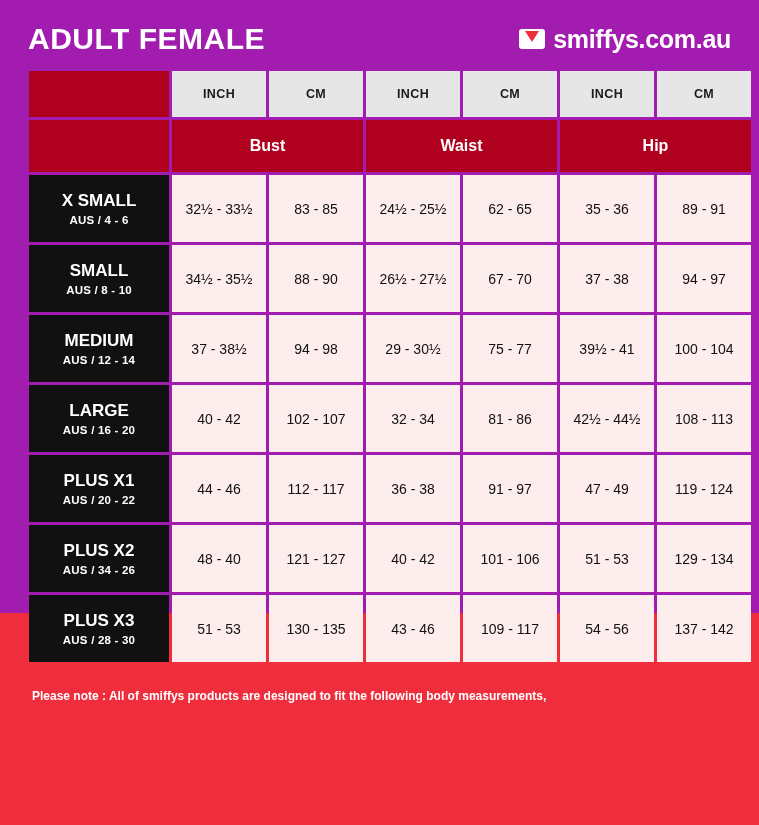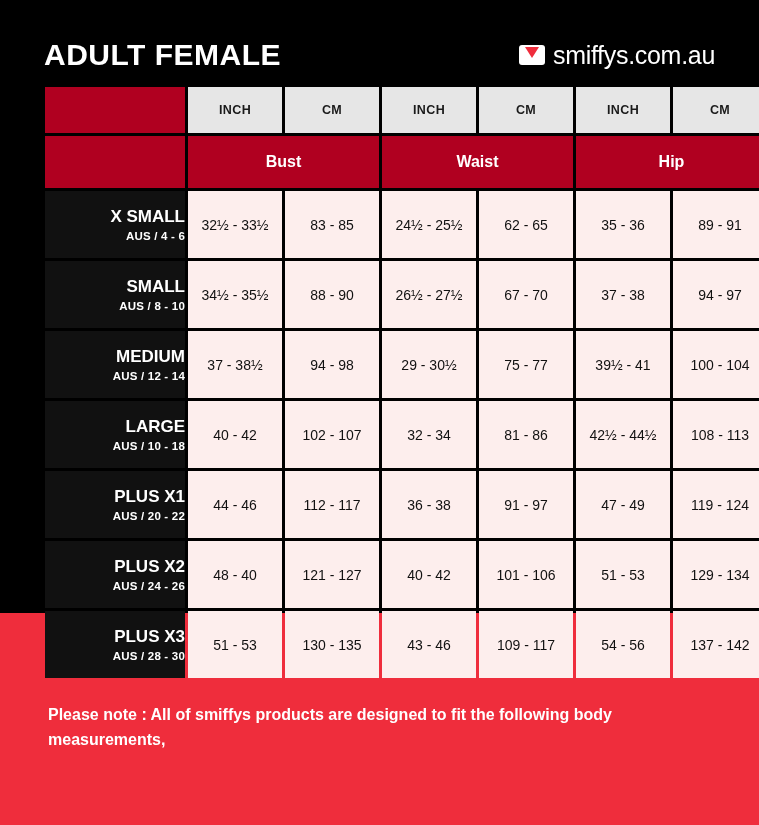--- a/index.html
+++ b/index.html
@@ -10,23 +10,23 @@
     width: 759px;
     height: 825px;
     background: #ef2d3c;
     font-family: "Liberation Sans", sans-serif;
     -webkit-font-smoothing: antialiased;
   }
   .page {
     position: relative;
     width: 759px;
     height: 613px;
-    background: #000000;
+    background: #a21caf;
     box-sizing: border-box;
-    padding: 16px;
+    padding: 0;
   }
 
   
   .header {
     display: flex;
     align-items: center;
     justify-content: space-between;
     padding: 24px 28px 14px 28px;
   }
   .title {
@@ -56,21 +56,21 @@
     transform: translateX(-50%);
     width: 0;
     height: 0;
     border-left: 7px solid transparent;
     border-right: 7px solid transparent;
     border-top: 11px solid #ef2d3c;
   }
   .brand-text {
     color: #ffffff;
     font-size: 25px;
-    font-weight: normal;
+    font-weight: bold;
     letter-spacing: -0.3px;
   }
 
   
   .table-wrap {
     padding: 0 26px;
   }
   table.size-chart {
     border-collapse: separate;
     border-spacing: 3px;
@@ -102,21 +102,21 @@
     height: 46px;
     vertical-align: middle;
     letter-spacing: 0.4px;
   }
   .size-cell {
     background: #111111;
     color: #ffffff;
     height: 67px;
     vertical-align: middle;
     padding-left: 14px;
-    text-align: right;
+    text-align: center;
   }
   .size-name {
     font-size: 17px;
     font-weight: bold;
     line-height: 1.15;
     display: block;
   }
   .size-aus {
     font-size: 11.5px;
     font-weight: bold;
@@ -129,21 +129,21 @@
     color: #111111;
     font-size: 14px;
     text-align: center;
     vertical-align: middle;
     height: 67px;
   }
 
   
   .note {
     color: #ffffff;
-    font-size: 16px;
+    font-size: 12px;
     font-weight: bold;
     line-height: 1.55;
     padding: 22px 30px 0 32px;
   }
 </style>
 </head>
 <body>
 
 <div class="page">
 
@@ -216,21 +216,21 @@
           <td class="val-cell">37 - 38½</td>
           <td class="val-cell">94 - 98</td>
           <td class="val-cell">29 - 30½</td>
           <td class="val-cell">75 - 77</td>
           <td class="val-cell">39½ - 41</td>
           <td class="val-cell">100 - 104</td>
         </tr>
         <tr>
           <td class="size-cell">
             <span class="size-name">LARGE</span>
-            <span class="size-aus">AUS / 10 - 18</span>
+            <span class="size-aus">AUS / 16 - 20</span>
           </td>
           <td class="val-cell">40 - 42</td>
           <td class="val-cell">102 - 107</td>
           <td class="val-cell">32 - 34</td>
           <td class="val-cell">81 - 86</td>
           <td class="val-cell">42½ - 44½</td>
           <td class="val-cell">108 - 113</td>
         </tr>
         <tr>
           <td class="size-cell">
@@ -240,21 +240,21 @@
           <td class="val-cell">44 - 46</td>
           <td class="val-cell">112 - 117</td>
           <td class="val-cell">36 - 38</td>
           <td class="val-cell">91 - 97</td>
           <td class="val-cell">47 - 49</td>
           <td class="val-cell">119 - 124</td>
         </tr>
         <tr>
           <td class="size-cell">
             <span class="size-name">PLUS X2</span>
-            <span class="size-aus">AUS / 24 - 26</span>
+            <span class="size-aus">AUS / 34 - 26</span>
           </td>
           <td class="val-cell">48 - 40</td>
           <td class="val-cell">121 - 127</td>
           <td class="val-cell">40 - 42</td>
           <td class="val-cell">101 - 106</td>
           <td class="val-cell">51 - 53</td>
           <td class="val-cell">129 - 134</td>
         </tr>
         <tr>
           <td class="size-cell">

